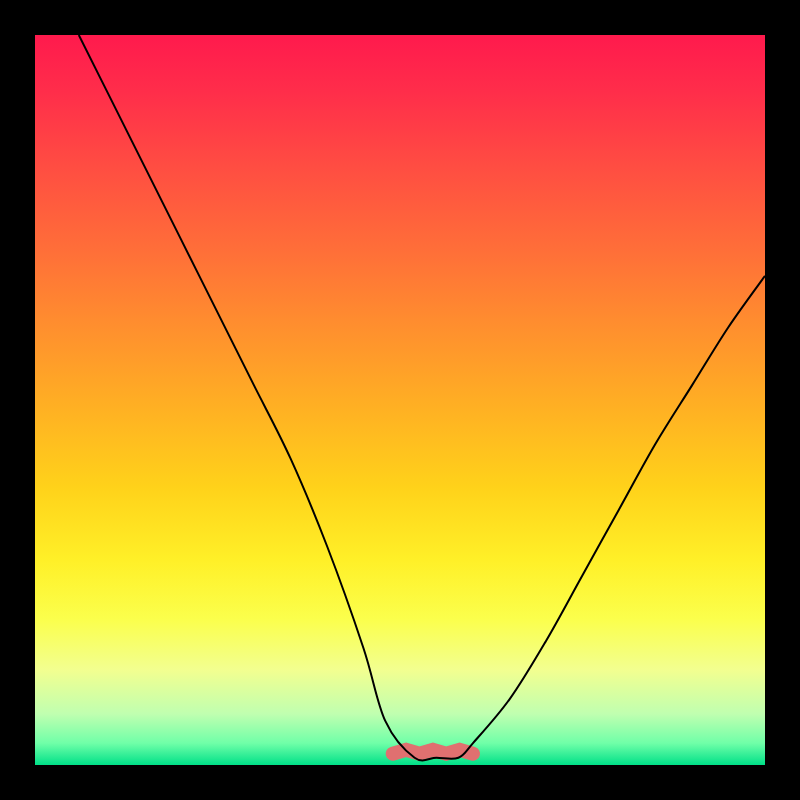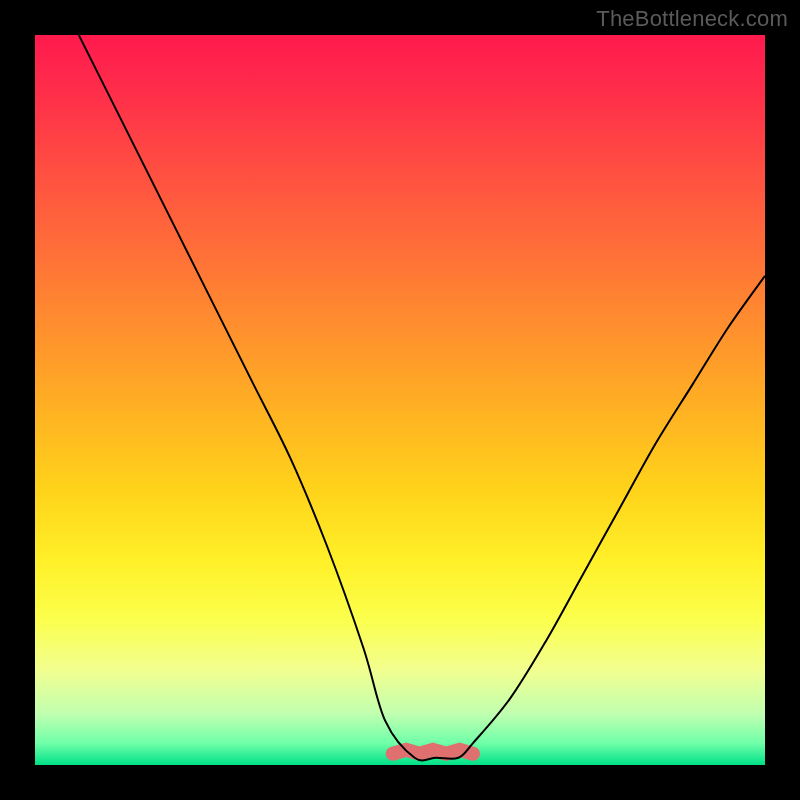--- a/index.html
+++ b/index.html
@@ -63,21 +63,20 @@
     fill: none;
     stroke: #e07070;
     stroke-width: 14;
     stroke-linecap: round;
   }
 </style>
 </head>
 <body>
 
 <div class="outer">
-  <div class="watermark">TheBottleneck.com</div>
 
   <div class="plot-area">
     <div class="gradient-bg"></div>
     <svg class="svg-layer" viewBox="0 0 730 730" preserveAspectRatio="none">
       <path id="flat-path" class="flat" d="M 357.7 718.7 L 371.1 714.7 L 384.5 718.7 L 397.9 714.7 L 411.2 718.7 L 424.6 714.7 L 438.0 718.7"></path>
       <path id="curve-path" class="curve" d="M 43.8 0.0 C 48.7 9.7, 62.0 36.5, 73.0 58.4 C 84.0 80.3, 97.3 107.1, 109.5 131.4 C 121.7 155.7, 133.8 180.1, 146.0 204.4 C 158.2 228.7, 170.3 253.1, 182.5 277.4 C 194.7 301.7, 206.8 326.1, 219.0 350.4 C 231.2 374.7, 243.3 396.6, 255.5 423.4 C 267.7 450.2, 279.8 479.4, 292.0 511.0 C 304.2 542.6, 318.8 584.0, 328.5 613.2 C 338.2 642.4, 341.9 668.0, 350.4 686.2 C 358.9 704.5, 371.1 716.6, 379.6 722.7 C 388.1 728.8, 394.2 722.7, 401.5 722.7 C 408.8 722.7, 417.3 725.1, 423.4 722.7 C 429.5 720.3, 429.5 717.8, 438.0 708.1 C 446.5 698.4, 462.3 681.3, 474.5 664.3 C 486.7 647.3, 498.8 626.6, 511.0 605.9 C 523.2 585.2, 535.3 562.1, 547.5 540.2 C 559.7 518.3, 571.8 496.4, 584.0 474.5 C 596.2 452.6, 608.3 429.5, 620.5 408.8 C 632.7 388.1, 644.8 369.9, 657.0 350.4 C 669.2 330.9, 681.3 310.3, 693.5 292.0 C 705.7 273.8, 723.9 249.4, 730.0 240.9"></path>
     </svg>
   </div>
 </div>
 

